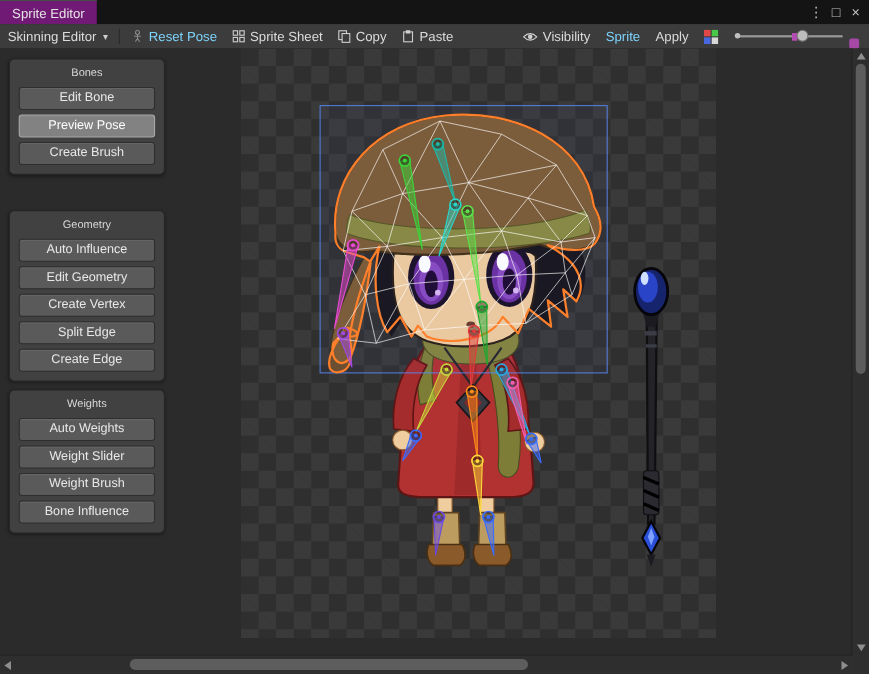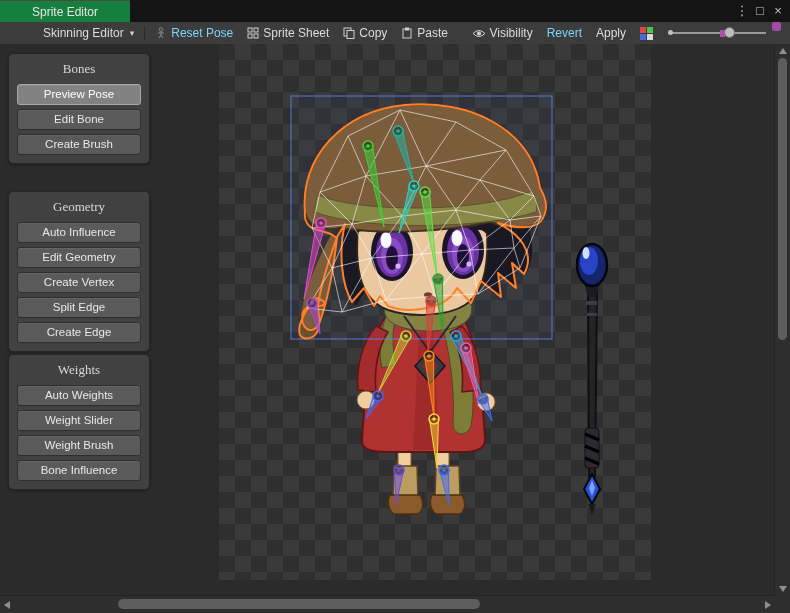--- a/index.html
+++ b/index.html
@@ -3,55 +3,55 @@
 <meta charset="utf-8">
 <style>
   html,body{margin:0;padding:0;width:790px;height:613px;overflow:hidden;
     background:#383838;font-family:"Liberation Sans",sans-serif;
     -webkit-font-smoothing:antialiased;}
   .window{position:absolute;inset:0;background:#383838;}
 
   
   .titlebar{position:absolute;top:0;left:0;right:0;height:22px;background:#141414;
     display:flex;align-items:stretch;}
-  .tab{background:#15803d;padding:0 32px;line-height:22px;font-size:12px;color:#e4e4e4;
+  .tab{background:#701a75;padding:0 11px;line-height:22px;font-size:12px;color:#e4e4e4;
     border-top:1px solid #4a4a4a;}
   .win-controls{margin-left:auto;display:flex;align-items:center;gap:2px;padding-right:4px;}
   .win-controls span{width:16px;text-align:center;color:#c0c0c0;font-size:13px;line-height:22px;}
 
   
   .toolbar{position:absolute;top:22px;left:0;right:0;height:22px;background:#3c3c3c;
-    border-bottom:1px solid #262626;display:flex;align-items:center;font-size:12px;color:#dcdcdc;padding-left:36px;}
+    border-bottom:1px solid #262626;display:flex;align-items:center;font-size:12px;color:#dcdcdc;}
   .tb-item{display:flex;align-items:center;gap:4px;padding:0 7px;height:100%;white-space:nowrap;}
   .tb-item.disabled{color:#7dd3fc;}
   .tb-item svg{display:block;}
   .dd-arrow{font-size:9px;color:#cfcfcf;margin-left:2px;}
   .tb-sep{width:1px;height:14px;background:#2a2a2a;margin:0 3px;}
-  .tb-right{margin-left:auto;display:flex;align-items:flex-start;height:100%;}
+  .tb-right{margin-left:auto;display:flex;align-items:flex-end;height:100%;}
   .zoom-slider{position:relative;width:100px;height:22px;margin:0 4px 0 8px;}
   .zoom-track{position:absolute;left:2px;right:2px;top:10px;height:2px;background:#9a9a9a;}
   .zoom-dot{position:absolute;left:0;top:8px;width:5px;height:5px;border-radius:50%;background:#c0c0c0;}
   .zoom-tick{position:absolute;left:52%;top:8px;width:5px;height:7px;background:#b44ab4;}
   .zoom-knob{position:absolute;left:56%;top:5px;width:11px;height:11px;border-radius:50%;
     background:#bdbdbd;border:1px solid #6e6e6e;box-sizing:border-box;}
   .zoom-max{width:9px;height:9px;background:#a648a6;border-radius:2px;margin-right:9px;}
 
   
   .canvas{position:absolute;top:44px;left:0;right:15px;bottom:17px;background:#2b2b2b;overflow:hidden;}
   .checker{position:absolute;left:219px;top:0;width:432px;height:536px;background-color:#2f2f2f;
     background-image:
       linear-gradient(45deg,#3a3a3a 25%,transparent 25%,transparent 75%,#3a3a3a 75%),
       linear-gradient(45deg,#3a3a3a 25%,transparent 25%,transparent 75%,#3a3a3a 75%);
     background-size:32px 32px;background-position:0 0,16px 16px;}
   #art{position:absolute;left:0;top:0;}
 
   
   .tool-panel{position:absolute;left:8px;width:142px;background:#414141;border:1px solid #262626;
     border-radius:5px;padding:5px 8px 8px;box-sizing:border-box;box-shadow:0 1px 3px rgba(0,0,0,.35);}
-  .panel-title{text-align:center;color:#d8d8d8;font-size:13px;margin:2px 0 7px;font-family:Liberation Serif, serif;}
+  .panel-title{text-align:center;color:#d8d8d8;font-size:10px;margin:2px 0 7px;}
   .tbtn{display:block;width:100%;height:21px;margin:0 0 4px;background:#5a5a5a;
     border:1px solid #2e2e2e;border-radius:3px;color:#e8e8e8;font-size:11.5px;
     font-family:"Liberation Sans",sans-serif;box-shadow:inset 0 1px 0 rgba(255,255,255,.07);
     padding:0;line-height:19px;}
   .tbtn:last-child{margin-bottom:0;}
   .tbtn.selected{background:#828282;border-color:#a8a8a8;color:#ffffff;}
 
   
   .hscroll{position:absolute;left:0;right:15px;bottom:0;height:17px;background:#2e2e2e;
     border-top:1px solid #232323;}
@@ -125,21 +125,21 @@
 
     <div class="tb-right">
       <div class="tb-item">
         <svg width="14" height="11" viewBox="0 0 14 11">
           <path d="M1,5.5 Q7,-0.5 13,5.5 Q7,11.5 1,5.5 Z" fill="none" stroke="#cfcfcf"></path>
           <circle cx="7" cy="5.5" r="2.1" fill="#cfcfcf"></circle>
         </svg>
         <span>Visibility</span>
       </div>
       <div class="tb-item disabled">
-        <span>Revert</span>
+        <span>Sprite</span>
       </div>
       <div class="tb-item">
         <span>Apply</span>
       </div>
       <div class="tb-item">
         <svg width="13" height="13" viewBox="0 0 13 13">
           <rect x="0" y="0" width="6" height="6" fill="#e04848"></rect>
           <rect x="7" y="0" width="6" height="6" fill="#48c848"></rect>
           <rect x="0" y="7" width="6" height="6" fill="#4868e0"></rect>
           <rect x="7" y="7" width="6" height="6" fill="#d8d8d8"></rect>
@@ -356,22 +356,22 @@
           <circle cx="399" cy="470" r="1.8" fill="#6a4ae0"></circle>
           <polygon points="448.45477272147525,469.3636038969321 439.54522727852475,470.6363961030679 449,505" fill="#3a6cff" fill-opacity="0.5" stroke="#3a6cff" stroke-width="1"></polygon>
           <circle cx="444" cy="470" r="5" fill="rgba(15,15,15,0.4)" stroke="#3a6cff" stroke-width="1.5"></circle>
           <circle cx="444" cy="470" r="1.8" fill="#3a6cff"></circle>
         </g>
     </svg>
   </div>
 
   <div class="tool-panel" style="top:53px">
     <div class="panel-title">Bones</div>
+    <button class="tbtn">Edit Bone</button>
     <button class="tbtn selected">Preview Pose</button>
-    <button class="tbtn">Edit Bone</button>
     <button class="tbtn">Create Brush</button>
   </div>
 
   <div class="tool-panel" style="top:191px">
     <div class="panel-title">Geometry</div>
     <button class="tbtn">Auto Influence</button>
     <button class="tbtn">Edit Geometry</button>
     <button class="tbtn">Create Vertex</button>
     <button class="tbtn">Split Edge</button>
     <button class="tbtn">Create Edge</button>

